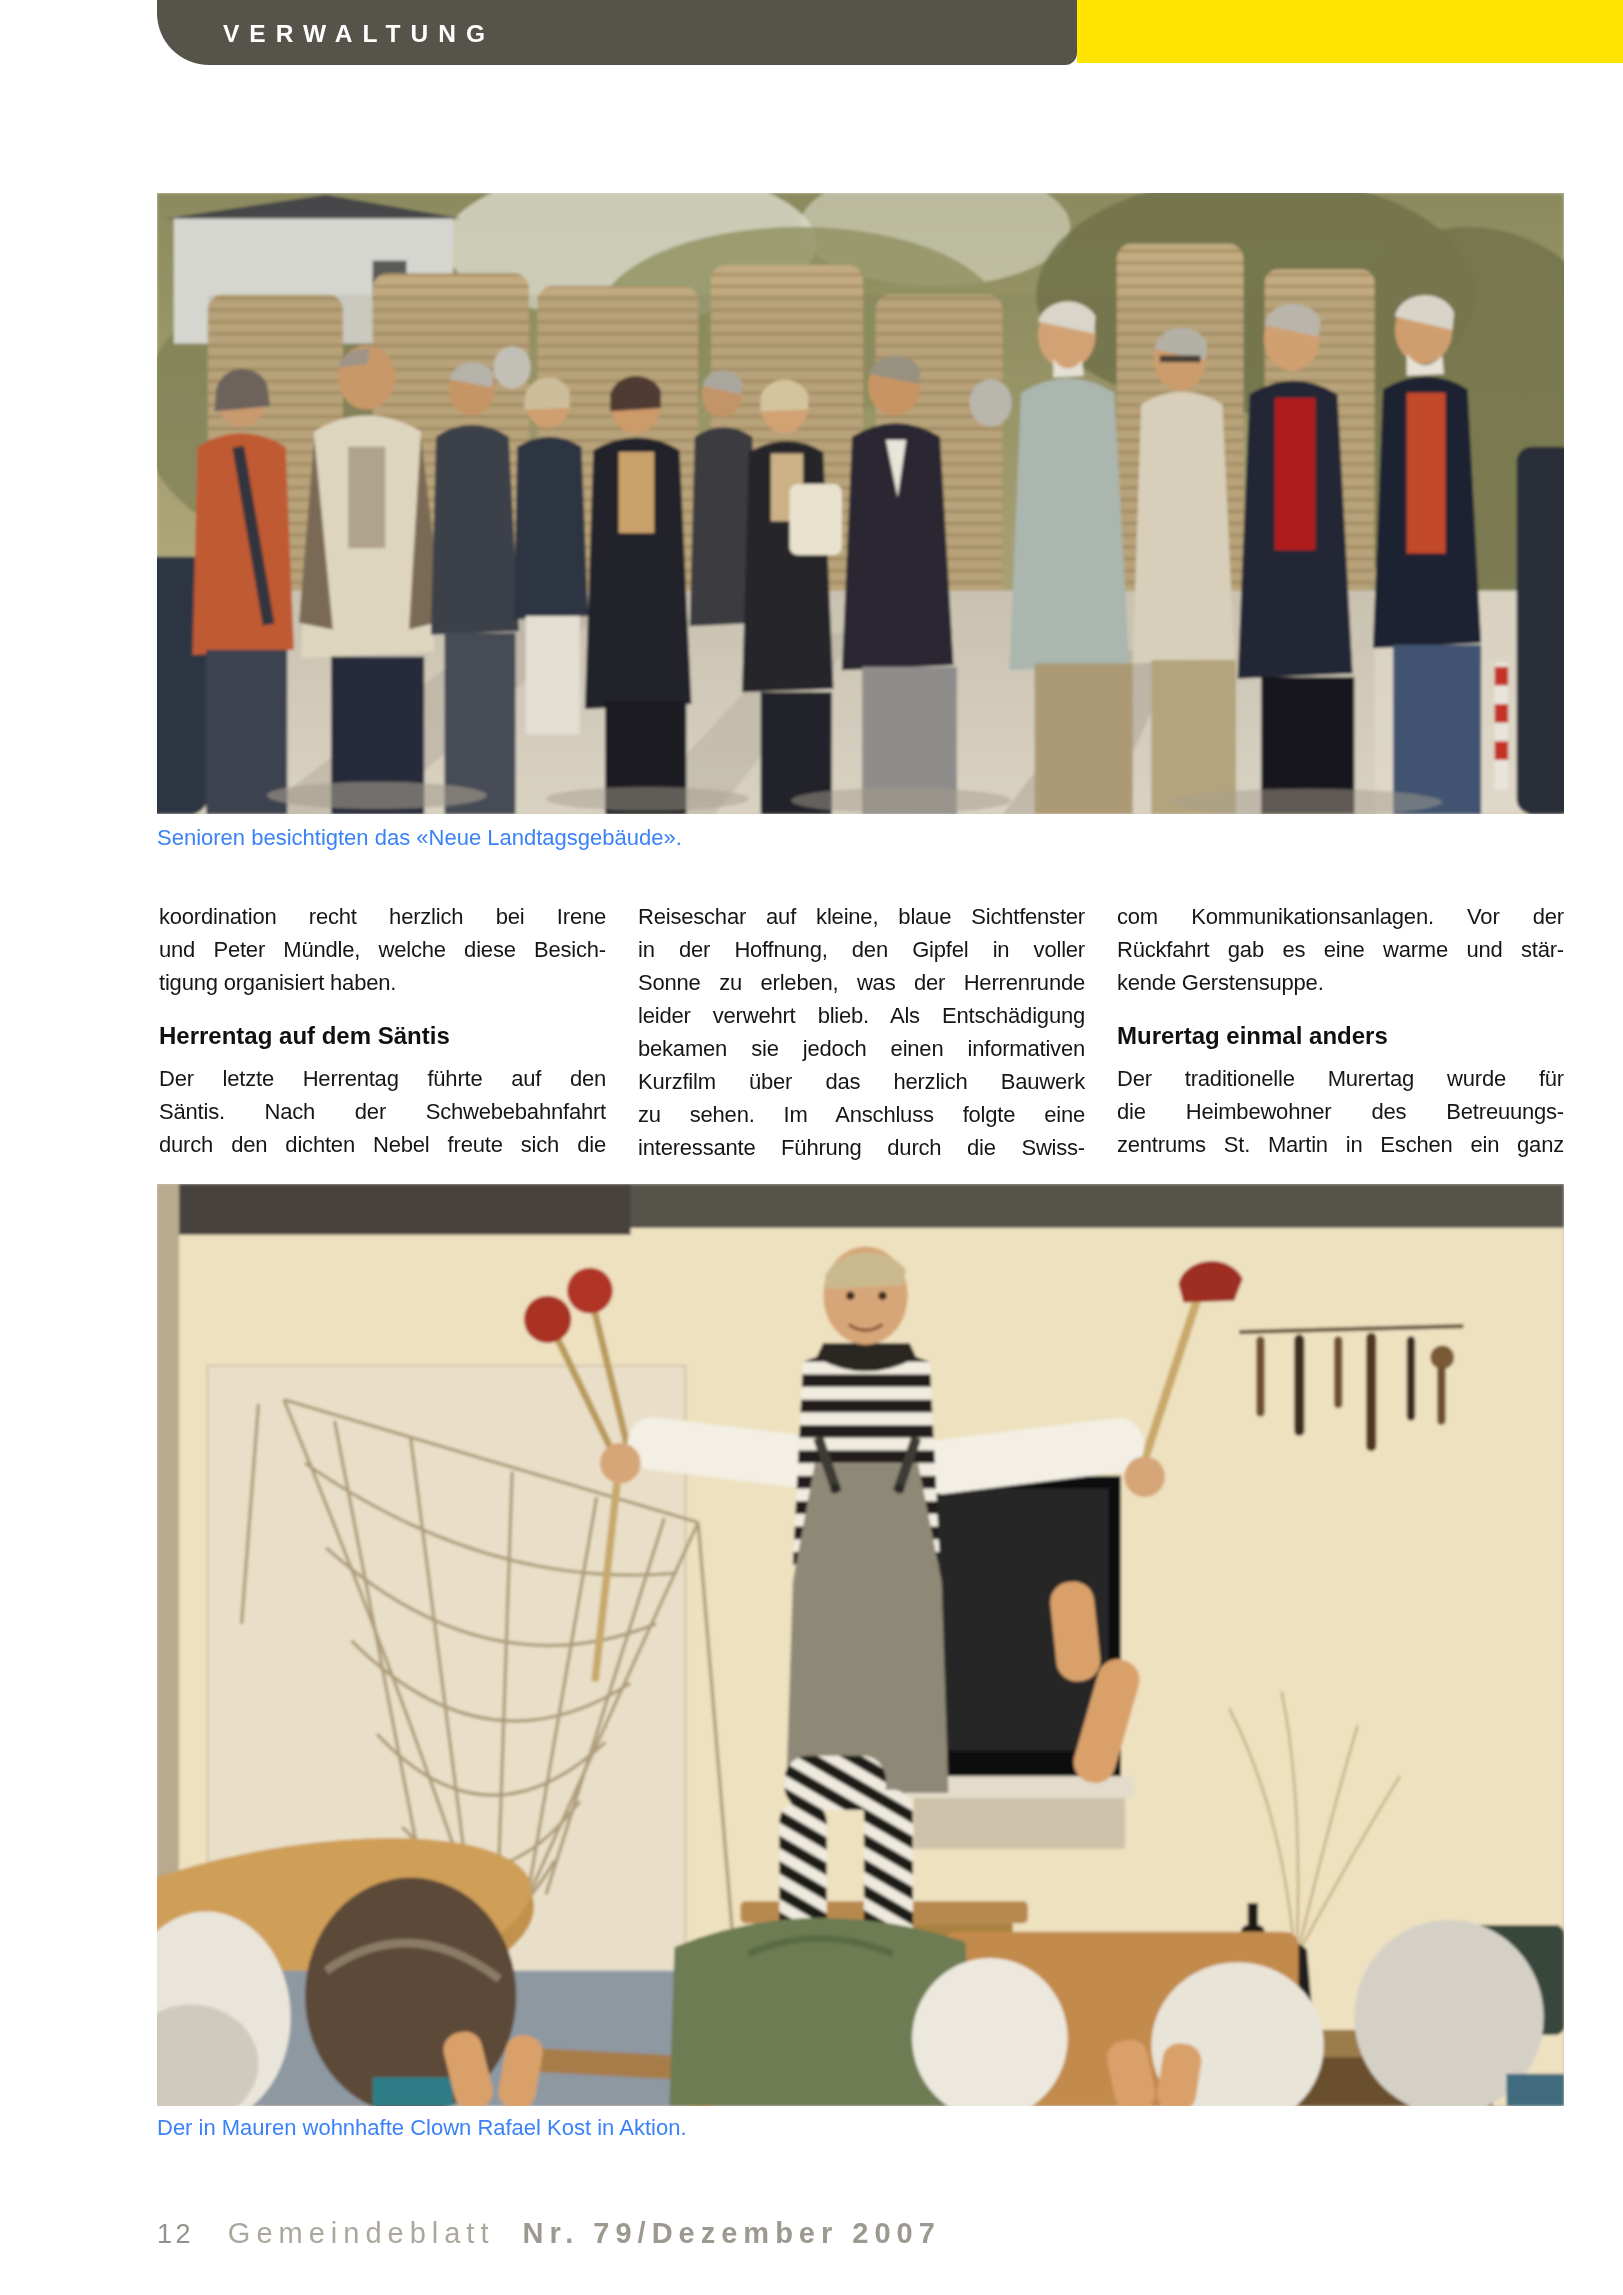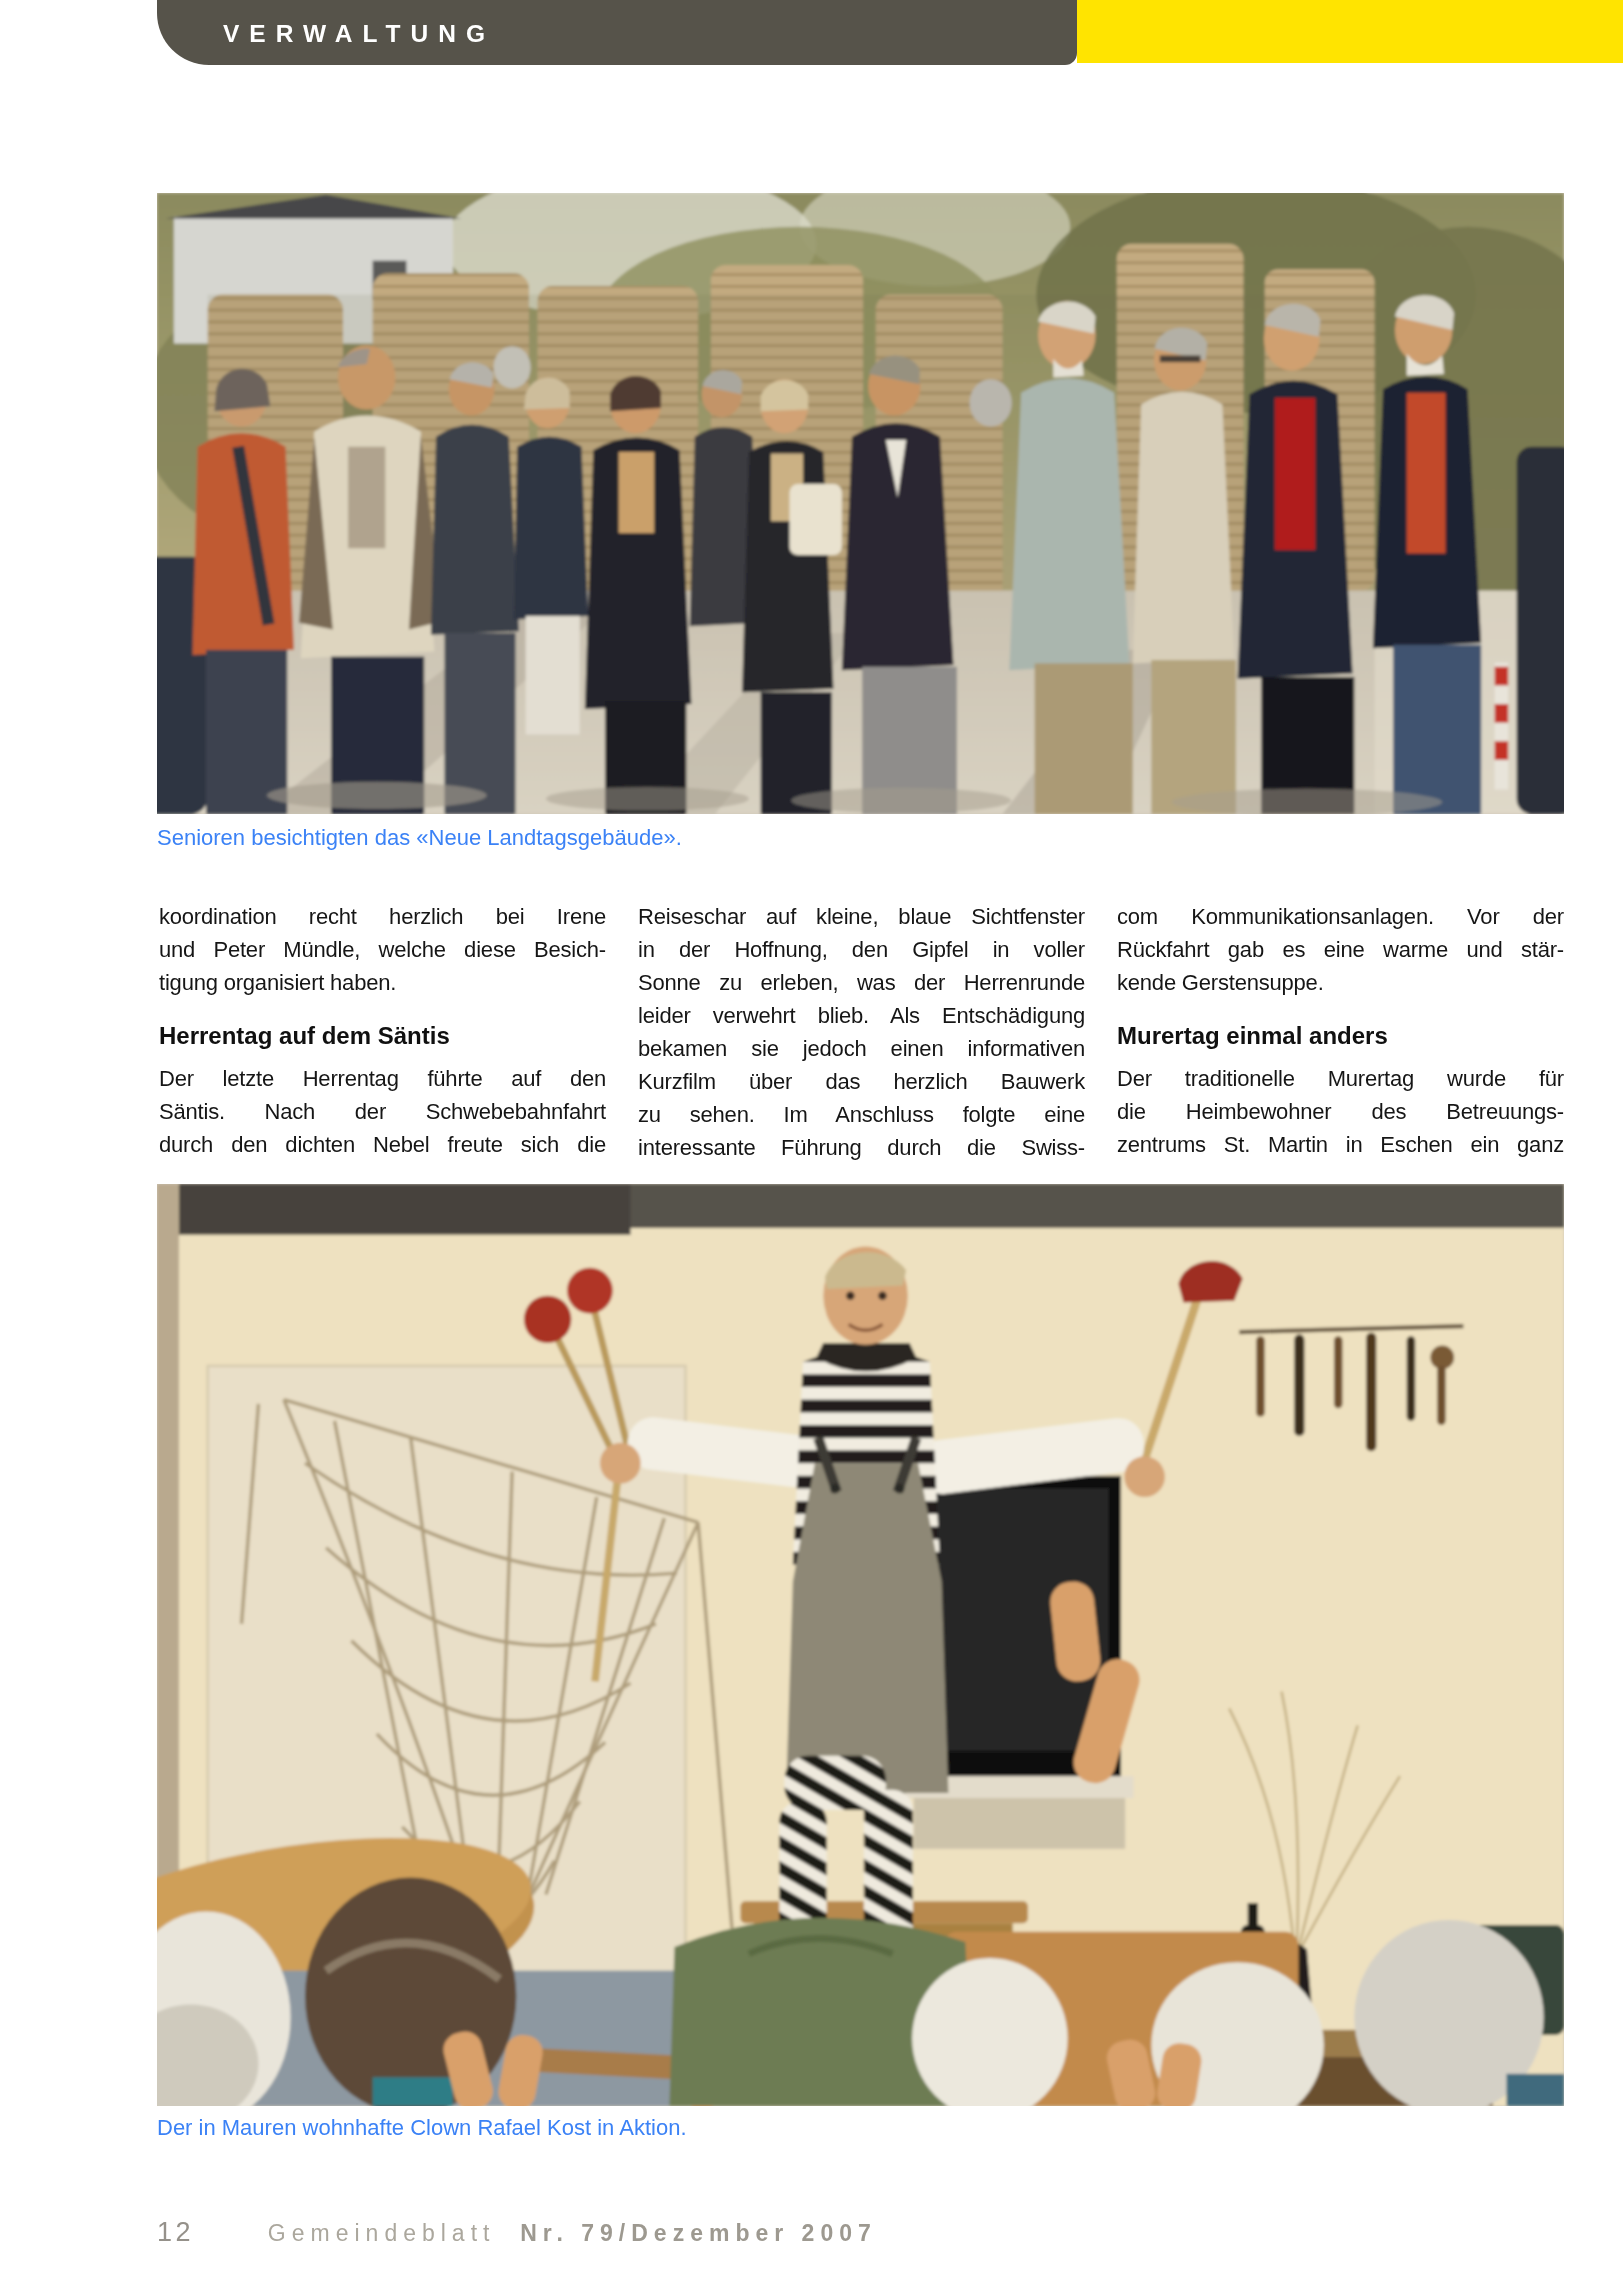--- a/index.html
+++ b/index.html
@@ -28,21 +28,21 @@
         display:grid;grid-template-columns:1fr 1fr 1fr;column-gap:32px;}
   .col{font-size:22px;line-height:33px;letter-spacing:-0.2px;}
   .col .ln{text-align:justify;text-align-last:justify;white-space:normal;}
   .col .ln.end{text-align-last:left;}
   .col h3{font-size:24px;line-height:33px;font-weight:bold;color:#101010;
           margin:20px 0 10px 0;letter-spacing:0;}
 
   
   .footer{position:absolute;left:157px;top:2217px;width:1407px;display:flex;align-items:baseline;}
   .pageno{font-size:27px;color:#95918a;letter-spacing:3.4px;text-align:center;}
-  .pubrow{margin-left:74px;font-size:23px;letter-spacing:6px;color:#aba79d;}
+  .pubrow{margin-left:34px;font-size:29px;letter-spacing:6px;color:#aba79d;}
   .pubrow .issue{font-weight:bold;color:#9d9990;}
 </style>
 </head>
 <body>
 
 <div class="page">
 
   <div class="hdr-gray">
     <span class="lbl">VERWALTUNG</span>
   </div>

